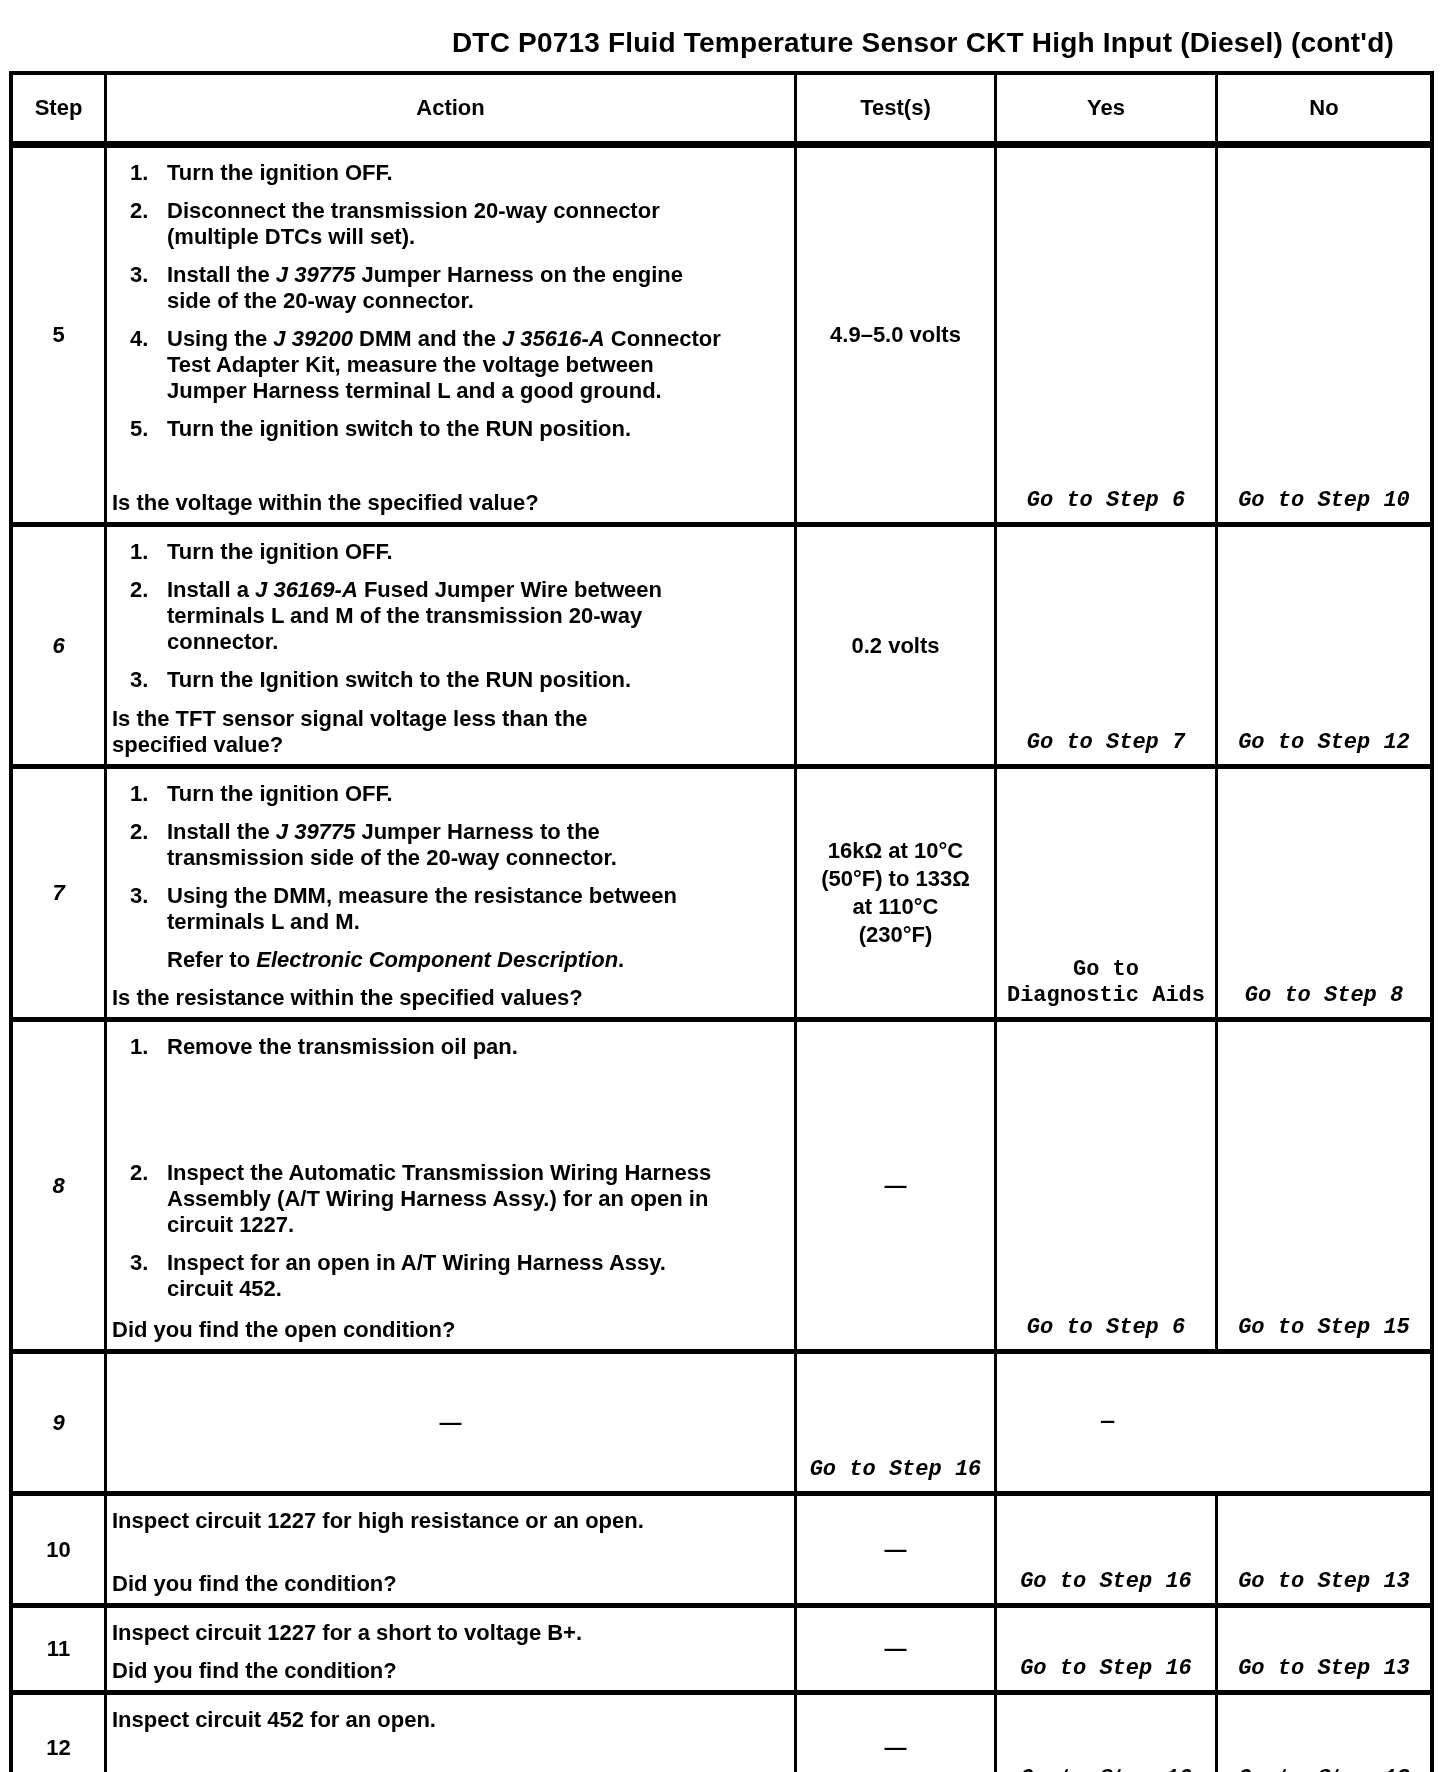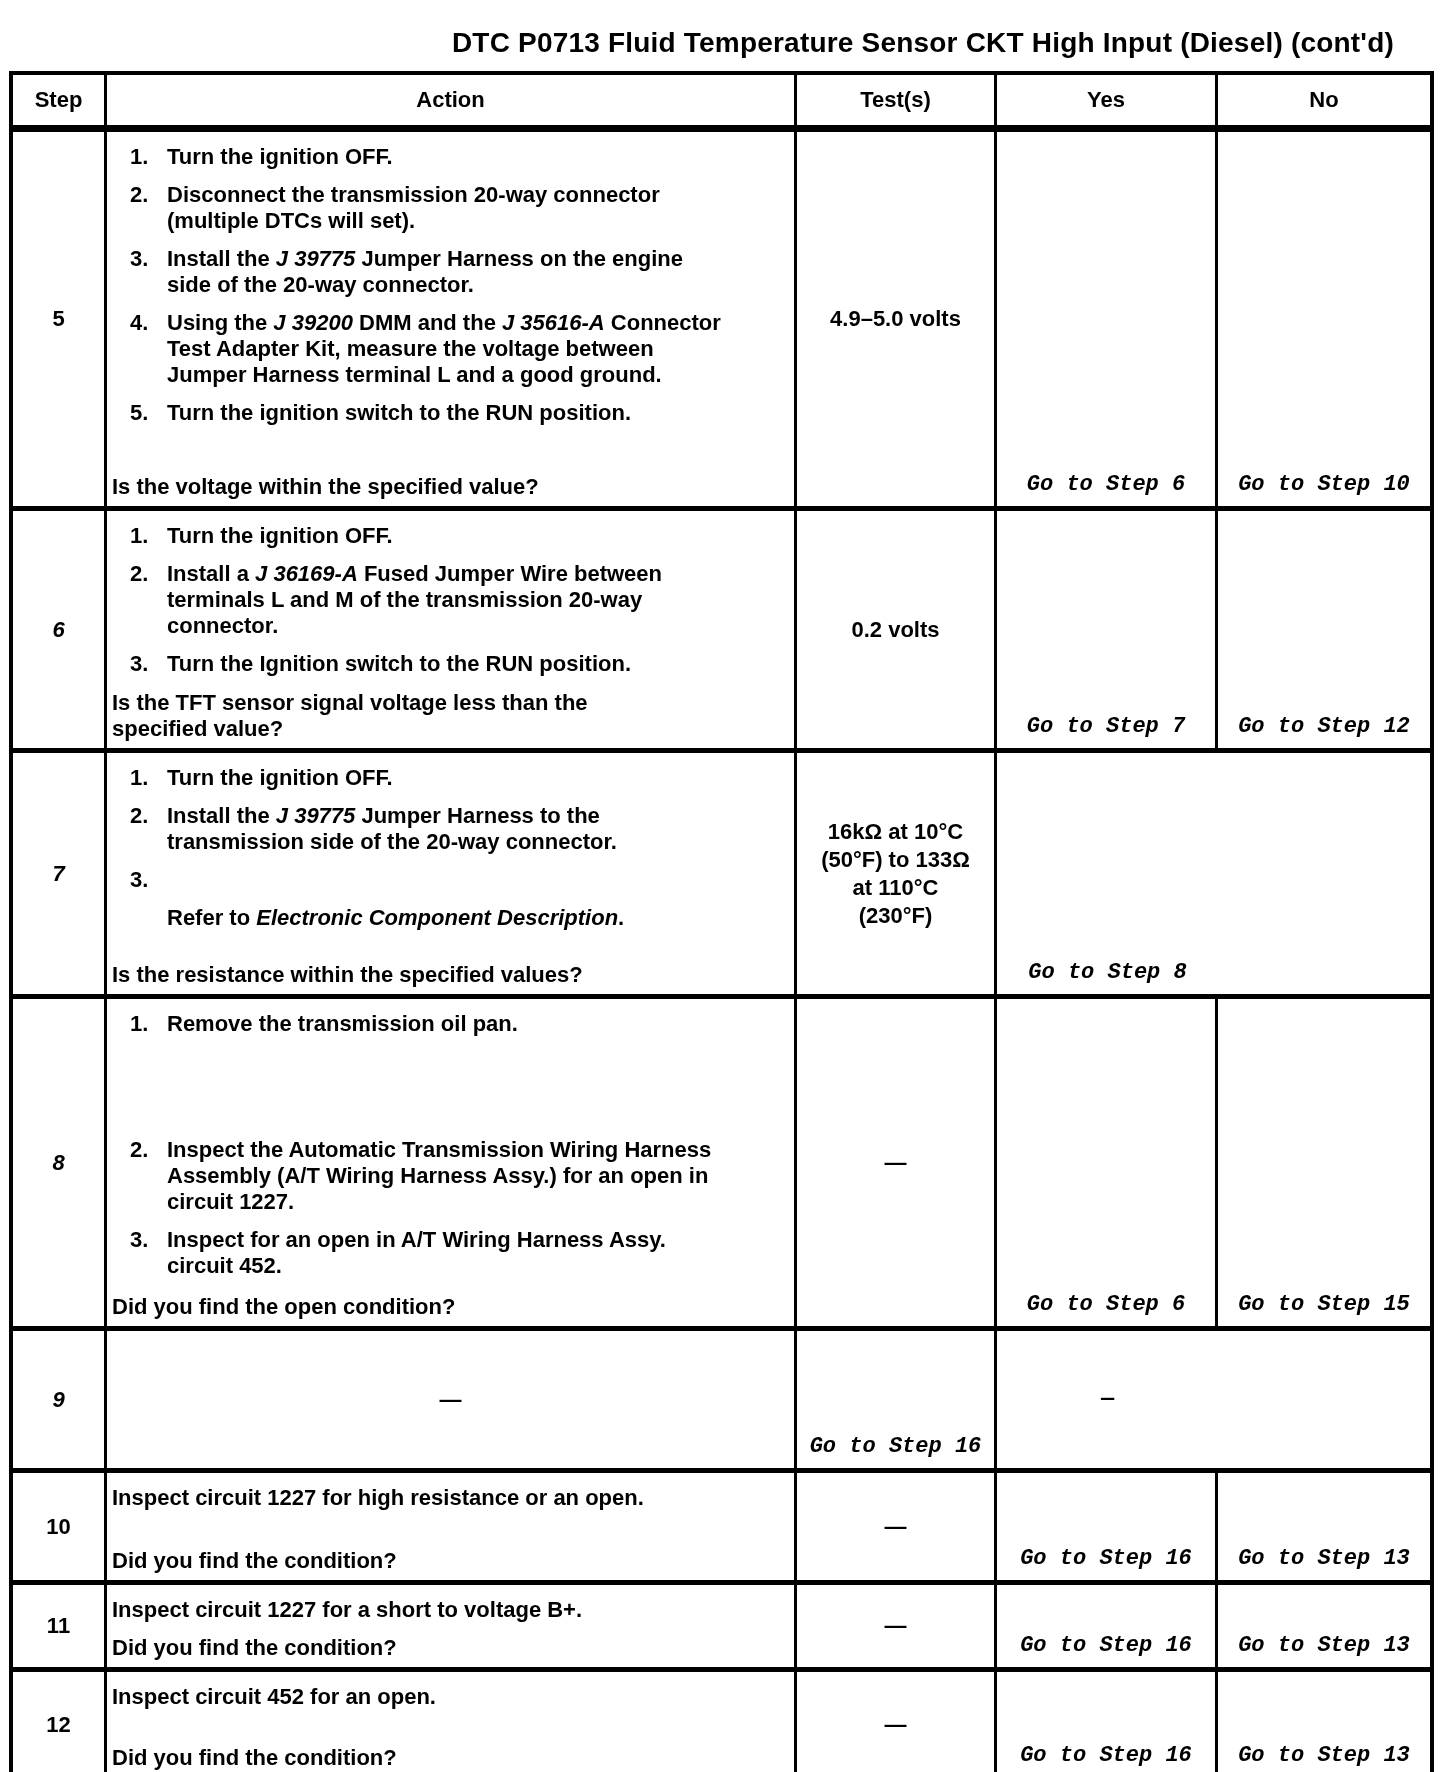--- a/index.html
+++ b/index.html
@@ -30,21 +30,21 @@
   .thead {
     border-bottom: 7px solid #000;
     min-height: 36px;
   }
   .tbody .trow { border-top: 5px solid #000; }
   .tbody .trow:first-child { border-top: 0; }
   .cell { border-right: 3px solid #000; }
   .cell:last-child { border-right: 0; }
   .hcell {
     display: flex; align-items: center; justify-content: center;
-    font-size: 22px; text-align: center; padding: 12px 2px;
+    font-size: 22px; text-align: center; padding: 20px 2px;
   }
   .step-cell {
     display: flex; align-items: center; justify-content: center;
     font-size: 22px;
   }
   .action-cell {
     display: flex; flex-direction: column;
     padding: 12px 6px 6px 5px;
     font-size: 22px; line-height: 26px;
   }
@@ -176,32 +176,39 @@
             <div class="item">
               <div class="num">1.</div>
               <div class="txt"><span class="seg">Turn the ignition OFF.</span></div>
             </div>
             <div class="item">
               <div class="num">2.</div>
               <div class="txt"><span class="seg">Install the </span><span class="seg ital">J 39775</span><span class="seg"> Jumper Harness to the transmission side of the 20-way connector.</span></div>
             </div>
             <div class="item">
               <div class="num">3.</div>
+              <div class="txt"><span class="seg">Using the DMM, measure the resistance between terminals L and M.</span></div>
             </div>
             <div class="item note">
               <div class="txt"><span class="seg">Refer to </span><span class="seg ital">Electronic Component Description</span><span class="seg">.</span></div>
             </div>
             <div class="question">Is the resistance within the specified values?</div>
           </div>
           <div class="cell value-cell">
             <div class="vlines">
               <div class="vline">16kΩ at 10°C</div>
               <div class="vline">(50°F) to 133Ω</div>
               <div class="vline">at 110°C</div>
               <div class="vline">(230°F)</div>
+            </div>
+          </div>
+          <div class="cell decision-cell bot">
+            <div class="dlines">
+              <div class="dline">Go to</div>
+              <div class="dline">Diagnostic Aids</div>
             </div>
           </div>
           <div class="cell decision-cell bot">
             <div class="dlines ital">
               <div class="dline">Go to Step 8</div>
             </div>
           </div>
         </div>
         <div class="trow">
           <div class="cell step-cell">

